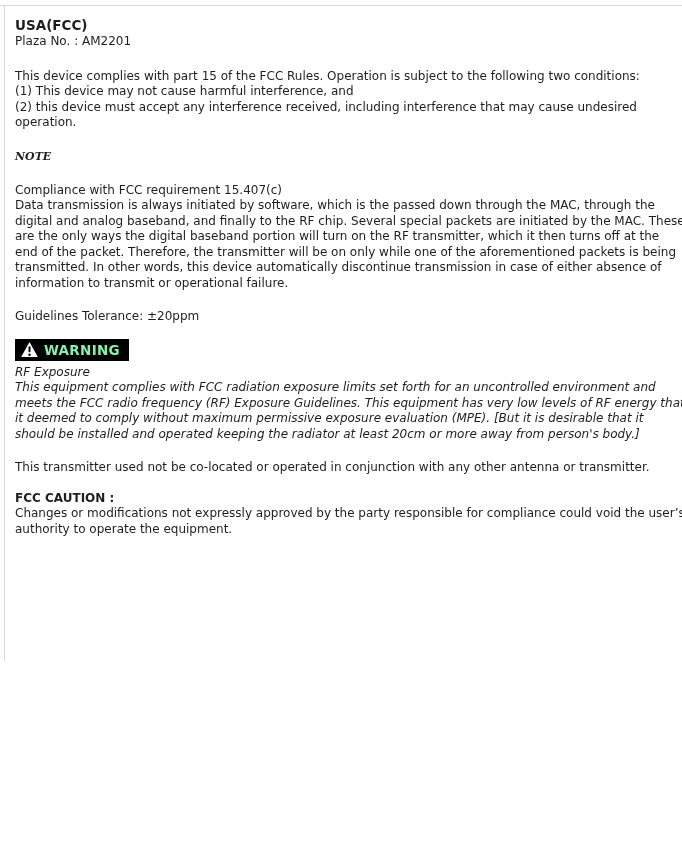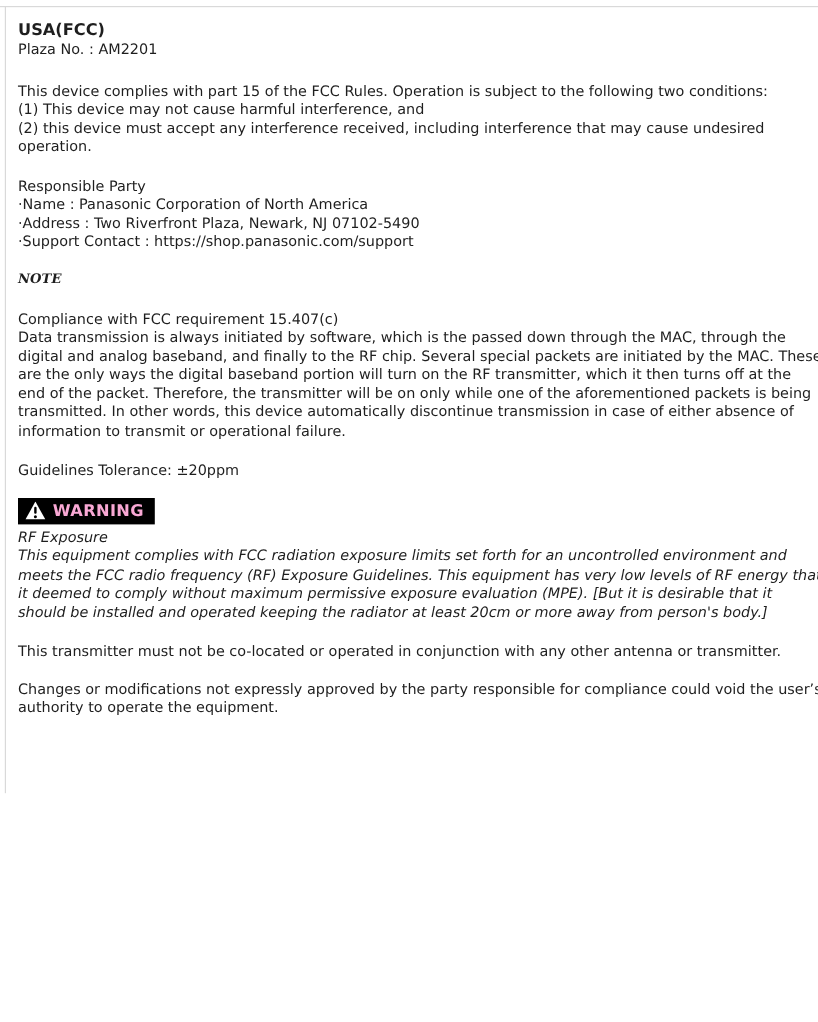--- a/index.html
+++ b/index.html
@@ -60,21 +60,21 @@
     line-height: 18px;
   }
   .req-block      { margin-bottom: 18px; }
   .freq-block     { margin-bottom: 14px; }
   .badge-row      { margin-bottom: 3px; }
   .warning-badge {
     display: inline-flex;
     align-items: center;
     gap: 6px;
     background: #000000;
-    color: #f9a8d4;
+    color: #86efac;
     font-weight: bold;
     font-size: 13.5px;
     line-height: 16px;
     padding: 3px 9px 3px 6px;
     letter-spacing: 0.3px;
   }
   .warn-svg { display: block; }
   .rf-block       { margin-bottom: 18px; font-style: italic; }
   .coloc-block    { margin-bottom: 15px; }
   .caution-heading {
@@ -93,24 +93,20 @@
     <div class="header-block">
       <div class="doc-title">USA(FCC)</div>
       <div>Plaza No. : AM2201</div>
     </div>
 
     <div class="lines part15-block">This device complies with part 15 of the FCC Rules. Operation is subject to the following two conditions:
 (1) This device may not cause harmful interference, and
 (2) this device must accept any interference received, including interference that may cause undesired
 operation.</div>
 
-    <div class="lines rp-block">Responsible Party
-·Name : Panasonic Corporation of North America
-·Address : Two Riverfront Plaza, Newark, NJ 07102-5490
-·Support Contact : https://shop.panasonic.com/support</div>
 
     <div class="note-block">
       <div class="note-heading">NOTE</div>
     </div>
 
     <div class="lines req-block">Compliance with FCC requirement 15.407(c)
 Data transmission is always initiated by software, which is the passed down through the MAC, through the
 digital and analog baseband, and finally to the RF chip. Several special packets are initiated by the MAC. These
 are the only ways the digital baseband portion will turn on the RF transmitter, which it then turns off at the
 end of the packet. Therefore, the transmitter will be on only while one of the aforementioned packets is being
@@ -129,21 +125,22 @@
         <span>WARNING</span>
       </span>
     </div>
 
     <div class="lines rf-block">RF Exposure
 This equipment complies with FCC radiation exposure limits set forth for an uncontrolled environment and
 meets the FCC radio frequency (RF) Exposure Guidelines. This equipment has very low levels of RF energy that
 it deemed to comply without maximum permissive exposure evaluation (MPE). [But it is desirable that it
 should be installed and operated keeping the radiator at least 20cm or more away from person's body.]</div>
 
-    <div class="coloc-block">This transmitter must not be co-located or operated in conjunction with any other antenna or transmitter.</div>
+    <div class="coloc-block">This transmitter used not be co-located or operated in conjunction with any other antenna or transmitter.</div>
 
     <div class="caution-block">
+      <div class="caution-heading">FCC CAUTION :</div>
       <div class="lines">Changes or modifications not expressly approved by the party responsible for compliance could void the user’s
 authority to operate the equipment.</div>
     </div>
 
   </div>
 </div>
 
 </body></html>

